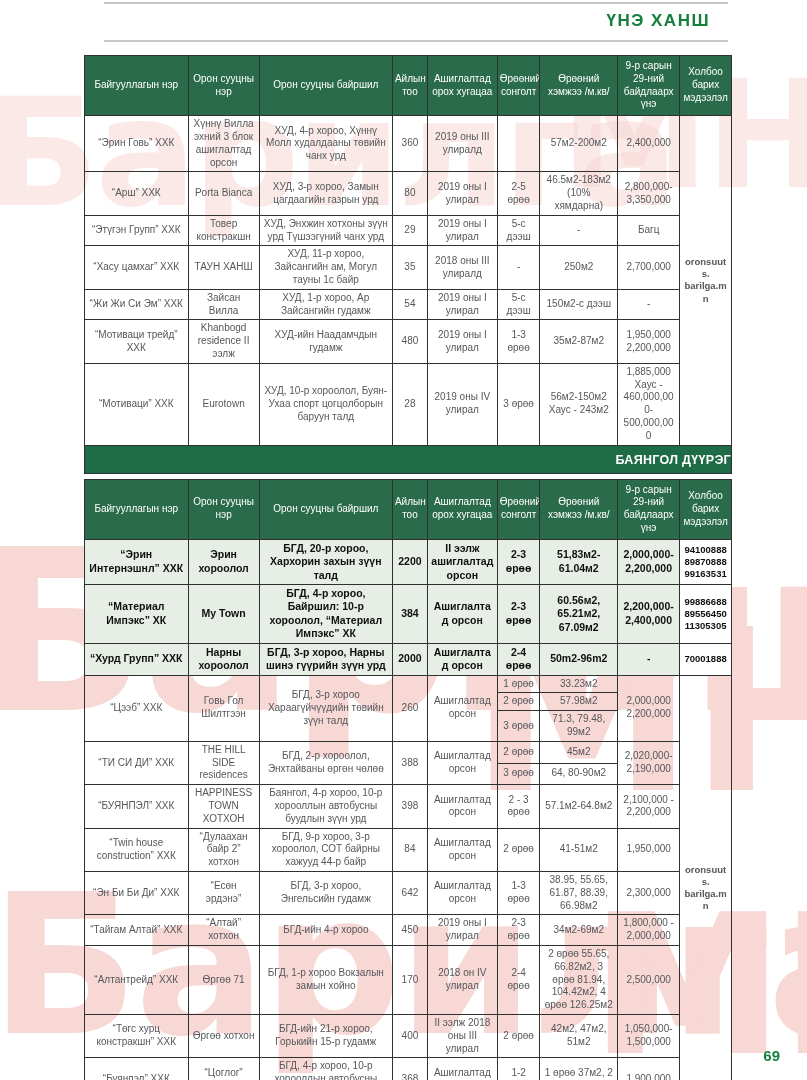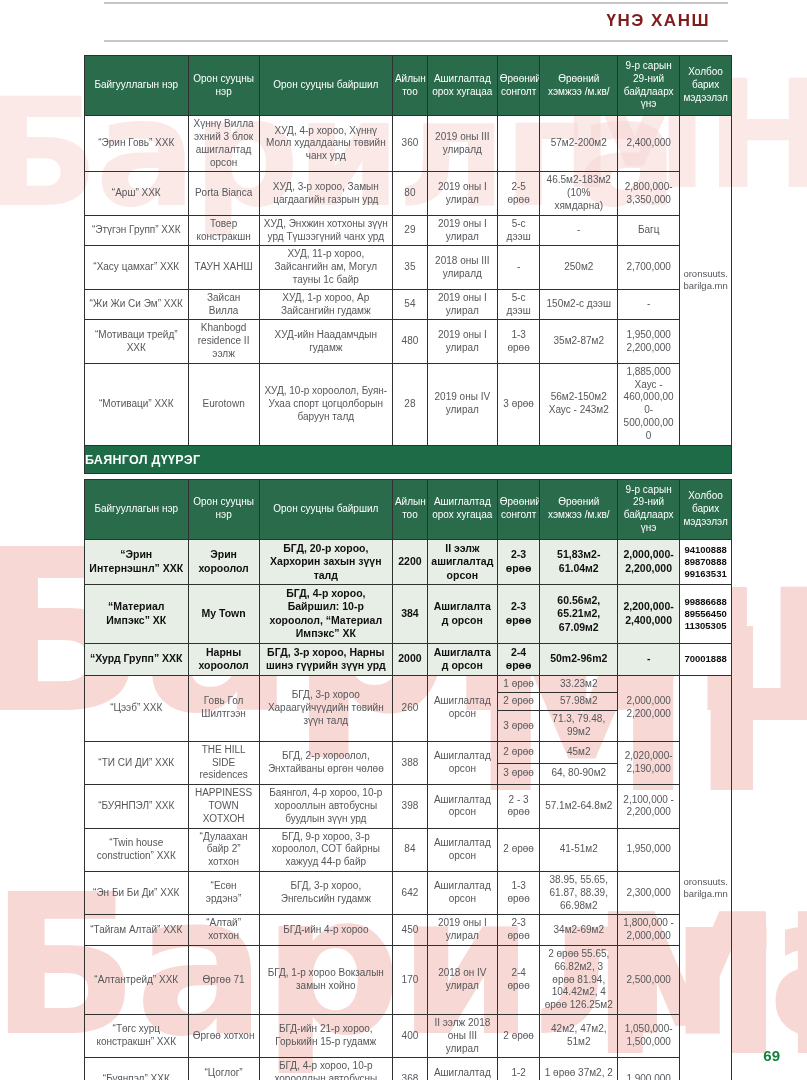--- a/index.html
+++ b/index.html
@@ -17,21 +17,21 @@
     line-height:1;letter-spacing:-4px;white-space:nowrap;user-select:none;
   }
   .wm-small{opacity:.55;}
 
   
   .rule{position:absolute;left:104px;right:79px;height:2px;background:#c6c6c8;z-index:2;}
   .rule-top{top:2px;}
   .rule-bottom{top:40px;}
   .page-title{
     position:absolute;top:11px;right:97px;z-index:2;
-    font-size:17px;font-weight:bold;color:#7f1d1d;letter-spacing:1.5px;
+    font-size:17px;font-weight:bold;color:#15803d;letter-spacing:1.5px;
   }
   .page-number{
     position:absolute;right:27px;bottom:16px;z-index:2;
     font-size:15px;font-weight:bold;color:#15803d;
   }
 
   
   .content{position:absolute;left:84px;top:55px;width:648px;z-index:1;}
   table.price-table{
     border-collapse:collapse;width:100%;table-layout:fixed;
@@ -44,23 +44,23 @@
   .price-table th{
     background:#2a6b4c;color:#ffffff;font-weight:normal;padding:4px 2px;
   }
   .price-table td{
     color:#55575b;white-space:pre-line;word-wrap:break-word;
   }
   .bold-row td{
     background:#e7eee6;color:#101010;font-weight:bold;font-size:10.5px;
   }
   .bold-row td.contact-cell{background:#ffffff;padding:2px 2px;}
-  td.contact-cell{font-size:9.5px;}
+  td.contact-cell{font-size:9.5px;font-weight:bold;}
   .banner{
-    background:#1e6b47;color:#ffffff;font-weight:bold;text-align:left;
+    background:#1e6b47;color:#ffffff;font-weight:bold;text-align:right;
     font-size:12.5px;letter-spacing:.3px;padding:7px 0 6px;
     border:1.5px solid #2f3030;border-top:none;margin-bottom:5px;
   }
   col.c-org{width:16%}col.c-name{width:11%}col.c-loc{width:20.6%}
   col.c-units{width:5.4%}col.c-comm{width:10.8%}col.c-choice{width:6.6%}
   col.c-size{width:12%}col.c-price{width:9.6%}col.c-contact{width:8%}
 </style>
 </head>
 <body>
 

